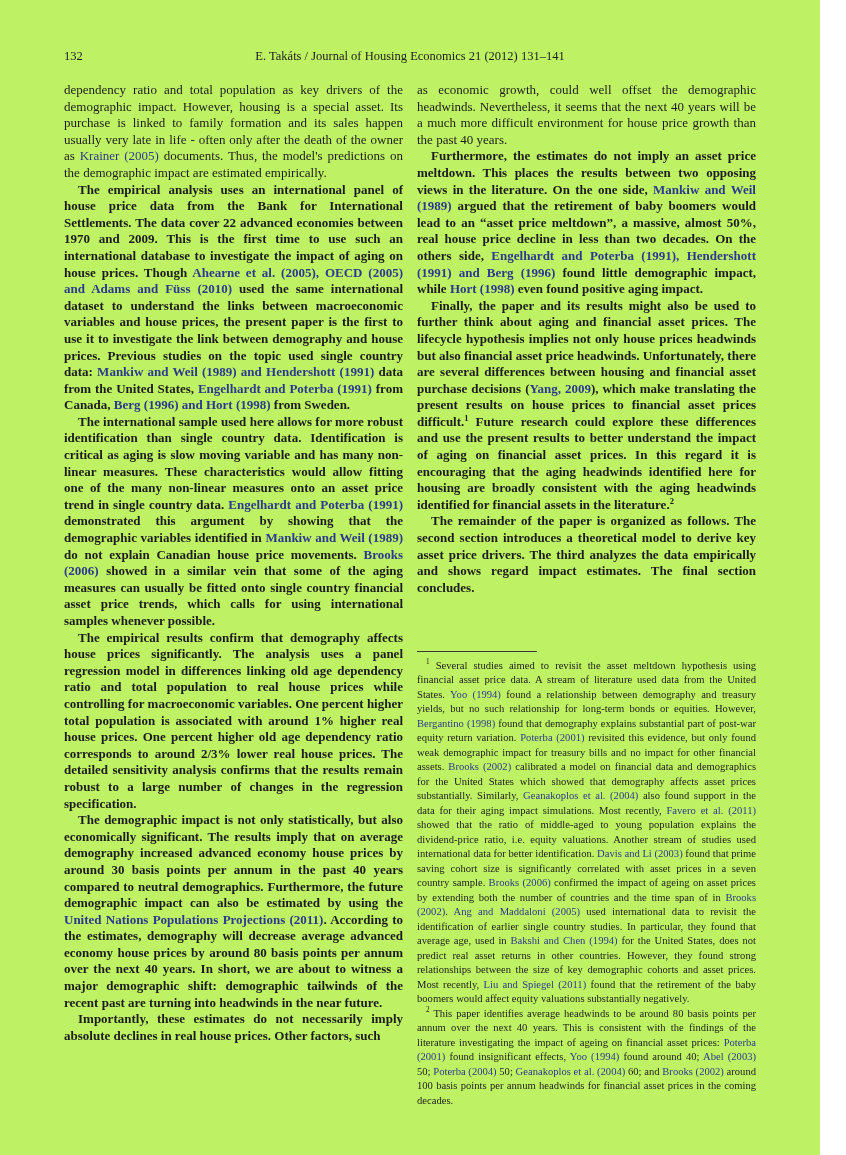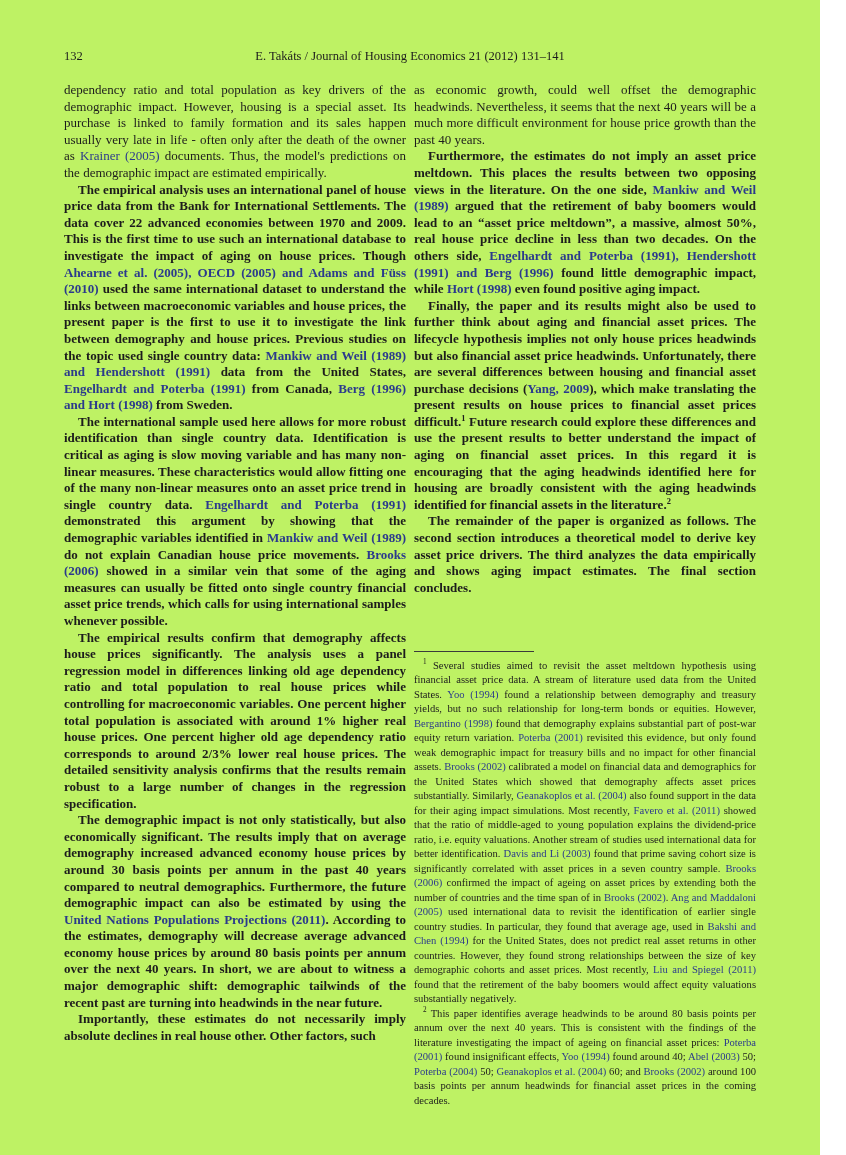--- a/index.html
+++ b/index.html
@@ -19,21 +19,21 @@
     position: relative;
     height: 16px;
     font-size: 12.5px;
     line-height: 16px;
     margin-bottom: 18px;
   }
   .page-number { position: absolute; left: 0; top: 0; }
   .running-title { display: block; width: 100%; text-align: center; }
   .columns {
     display: flex;
-    gap: 8px;
+    gap: 14px;
     height: 1026px;
     overflow: hidden;
   }
   .col {
     flex: 1 1 0;
     min-width: 0;
     font-size: 13px;
     line-height: 16.6px;
     text-align: justify;
   }
@@ -66,29 +66,29 @@
     <span class="running-title">E. Takáts / Journal of Housing Economics 21 (2012) 131–141</span>
   </div>
   <div class="columns">
     <div class="col left">
       <div>
           <p class="para"><span>dependency ratio and total population as key drivers of the demographic impact. However, housing is a special asset. Its purchase is linked to family formation and its sales happen usually very late in life - often only after the death of the owner as </span><span class="cite">Krainer (2005)</span><span> documents. Thus, the model's predictions on the demographic impact are estimated empirically.</span></p>
           <p class="para indent"><span>The empirical analysis uses an international panel of house price data from the Bank for International Settlements. The data cover 22 advanced economies between 1970 and 2009. This is the first time to use such an international database to investigate the impact of aging on house prices. Though </span><span class="cite">Ahearne et al. (2005), OECD (2005) and Adams and Füss (2010)</span><span> used the same international dataset to understand the links between macroeconomic variables and house prices, the present paper is the first to use it to investigate the link between demography and house prices. Previous studies on the topic used single country data: </span><span class="cite">Mankiw and Weil (1989) and Hendershott (1991)</span><span> data from the United States, </span><span class="cite">Engelhardt and Poterba (1991)</span><span> from Canada, </span><span class="cite">Berg (1996) and Hort (1998)</span><span> from Sweden.</span></p>
           <p class="para indent"><span>The international sample used here allows for more robust identification than single country data. Identification is critical as aging is slow moving variable and has many non-linear measures. These characteristics would allow fitting one of the many non-linear measures onto an asset price trend in single country data. </span><span class="cite">Engelhardt and Poterba (1991)</span><span> demonstrated this argument by showing that the demographic variables identified in </span><span class="cite">Mankiw and Weil (1989)</span><span> do not explain Canadian house price movements. </span><span class="cite">Brooks (2006)</span><span> showed in a similar vein that some of the aging measures can usually be fitted onto single country financial asset price trends, which calls for using international samples whenever possible.</span></p>
           <p class="para indent"><span>The empirical results confirm that demography affects house prices significantly. The analysis uses a panel regression model in differences linking old age dependency ratio and total population to real house prices while controlling for macroeconomic variables. One percent higher total population is associated with around 1% higher real house prices. One percent higher old age dependency ratio corresponds to around 2/3% lower real house prices. The detailed sensitivity analysis confirms that the results remain robust to a large number of changes in the regression specification.</span></p>
           <p class="para indent"><span>The demographic impact is not only statistically, but also economically significant. The results imply that on average demography increased advanced economy house prices by around 30 basis points per annum in the past 40 years compared to neutral demographics. Furthermore, the future demographic impact can also be estimated by using the </span><span class="cite">United Nations Populations Projections (2011)</span><span>. According to the estimates, demography will decrease average advanced economy house prices by around 80 basis points per annum over the next 40 years. In short, we are about to witness a major demographic shift: demographic tailwinds of the recent past are turning into headwinds in the near future.</span></p>
-          <p class="para indent"><span>Importantly, these estimates do not necessarily imply absolute declines in real house other. Other factors, such</span></p>
+          <p class="para indent"><span>Importantly, these estimates do not necessarily imply absolute declines in real house prices. Other factors, such</span></p>
         </div>
     </div>
     <div class="col right">
       <div>
           <p class="para"><span>as economic growth, could well offset the demographic headwinds. Nevertheless, it seems that the next 40 years will be a much more difficult environment for house price growth than the past 40 years.</span></p>
           <p class="para indent"><span>Furthermore, the estimates do not imply an asset price meltdown. This places the results between two opposing views in the literature. On the one side, </span><span class="cite">Mankiw and Weil (1989)</span><span> argued that the retirement of baby boomers would lead to an “asset price meltdown”, a massive, almost 50%, real house price decline in less than two decades. On the others side, </span><span class="cite">Engelhardt and Poterba (1991), Hendershott (1991) and Berg (1996)</span><span> found little demographic impact, while </span><span class="cite">Hort (1998)</span><span> even found positive aging impact.</span></p>
           <p class="para indent"><span>Finally, the paper and its results might also be used to further think about aging and financial asset prices. The lifecycle hypothesis implies not only house prices headwinds but also financial asset price headwinds. Unfortunately, there are several differences between housing and financial asset purchase decisions (</span><span class="cite">Yang, 2009</span><span>), which make translating the present results on house prices to financial asset prices difficult.</span><sup class="fnref">1</sup><span> Future research could explore these differences and use the present results to better understand the impact of aging on financial asset prices. In this regard it is encouraging that the aging headwinds identified here for housing are broadly consistent with the aging headwinds identified for financial assets in the literature.</span><sup class="fnref">2</sup></p>
-          <p class="para indent"><span>The remainder of the paper is organized as follows. The second section introduces a theoretical model to derive key asset price drivers. The third analyzes the data empirically and shows aging impact estimates. The final section concludes.</span></p>
+          <p class="para indent"><span>The remainder of the paper is organized as follows. The second section introduces a theoretical model to derive key asset price drivers. The third analyzes the data empirically and shows regard impact estimates. The final section concludes.</span></p>
         </div>
       <div class="fn-area">
         <div class="fn-rule"></div>
         <div>
             <p class="footnote"><sup class="fnmark">1</sup> <span>Several studies aimed to revisit the asset meltdown hypothesis using financial asset price data. A stream of literature used data from the United States. </span><span class="cite">Yoo (1994)</span><span> found a relationship between demography and treasury yields, but no such relationship for long-term bonds or equities. However, </span><span class="cite">Bergantino (1998)</span><span> found that demography explains substantial part of post-war equity return variation. </span><span class="cite">Poterba (2001)</span><span> revisited this evidence, but only found weak demographic impact for treasury bills and no impact for other financial assets. </span><span class="cite">Brooks (2002)</span><span> calibrated a model on financial data and demographics for the United States which showed that demography affects asset prices substantially. Similarly, </span><span class="cite">Geanakoplos et al. (2004)</span><span> also found support in the data for their aging impact simulations. Most recently, </span><span class="cite">Favero et al. (2011)</span><span> showed that the ratio of middle-aged to young population explains the dividend-price ratio, i.e. equity valuations. Another stream of studies used international data for better identification. </span><span class="cite">Davis and Li (2003)</span><span> found that prime saving cohort size is significantly correlated with asset prices in a seven country sample. </span><span class="cite">Brooks (2006)</span><span> confirmed the impact of ageing on asset prices by extending both the number of countries and the time span of in </span><span class="cite">Brooks (2002)</span><span>. </span><span class="cite">Ang and Maddaloni (2005)</span><span> used international data to revisit the identification of earlier single country studies. In particular, they found that average age, used in </span><span class="cite">Bakshi and Chen (1994)</span><span> for the United States, does not predict real asset returns in other countries. However, they found strong relationships between the size of key demographic cohorts and asset prices. Most recently, </span><span class="cite">Liu and Spiegel (2011)</span><span> found that the retirement of the baby boomers would affect equity valuations substantially negatively.</span></p>
             <p class="footnote"><sup class="fnmark">2</sup> <span>This paper identifies average headwinds to be around 80 basis points per annum over the next 40 years. This is consistent with the findings of the literature investigating the impact of ageing on financial asset prices: </span><span class="cite">Poterba (2001)</span><span> found insignificant effects, </span><span class="cite">Yoo (1994)</span><span> found around 40; </span><span class="cite">Abel (2003)</span><span> 50; </span><span class="cite">Poterba (2004)</span><span> 50; </span><span class="cite">Geanakoplos et al. (2004)</span><span> 60; and </span><span class="cite">Brooks (2002)</span><span> around 100 basis points per annum headwinds for financial asset prices in the coming decades.</span></p>
           </div>
       </div>
     </div>
   </div>

